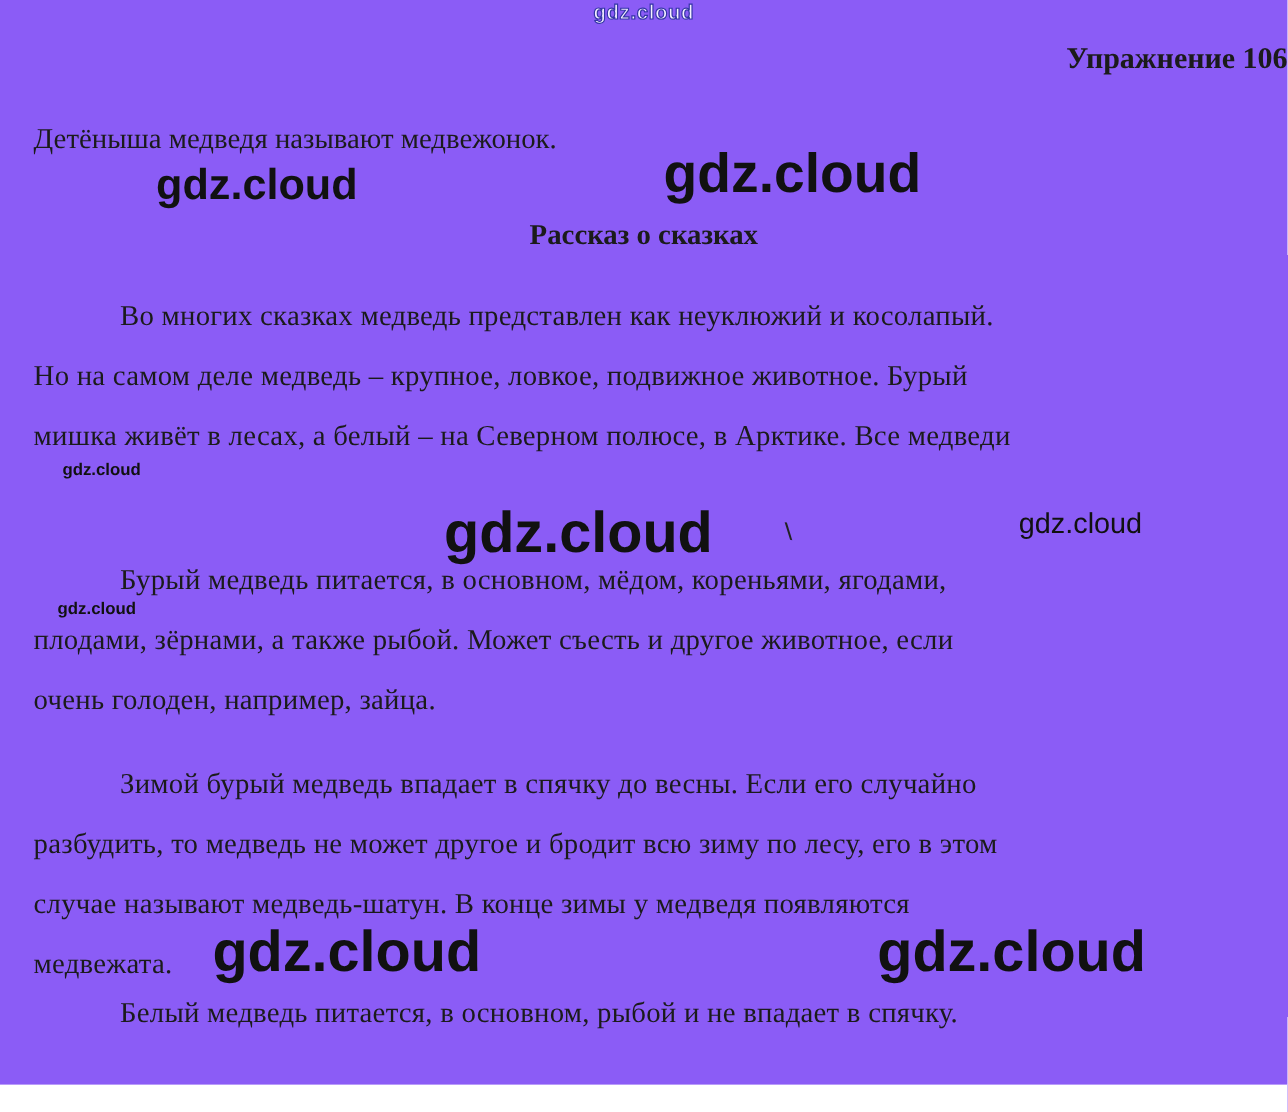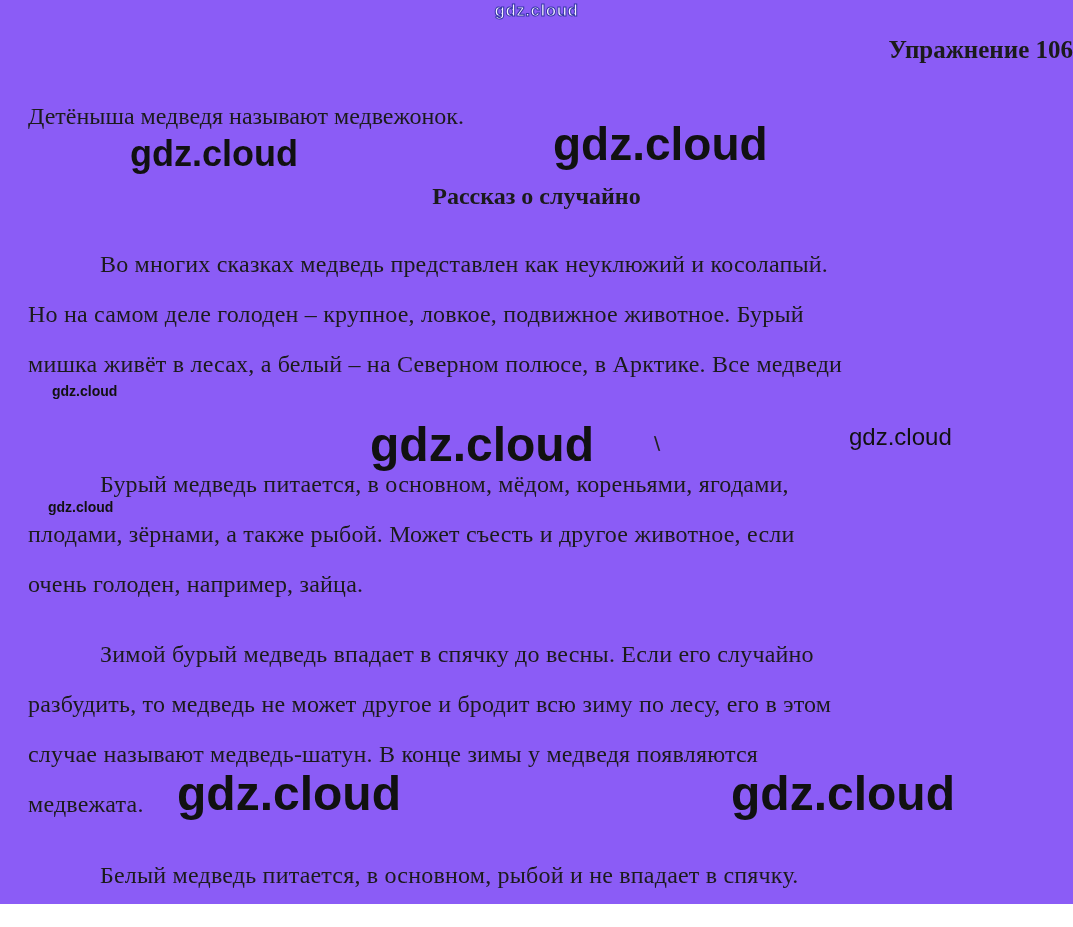--- a/index.html
+++ b/index.html
@@ -54,21 +54,21 @@
     line-height: 32px;
   }
   .para {
     position: absolute;
     left: 28px;
     right: 20px;
   }
   .para-1 { top: 239px; }
   .para-2 { top: 459px; }
   .para-3 { top: 629px; }
-  .para-4 { top: 850px; }
+  .para-4 { top: 820px; }
 
   
   .wm {
     position: absolute;
     font-family: "Liberation Sans", sans-serif;
     color: #111111;
     line-height: 1;
     white-space: nowrap;
     user-select: none;
   }
@@ -116,25 +116,25 @@
   <div class="wm wm-reg-a">gdz.cloud</div>
   <div class="wm wm-sm-b">gdz.cloud</div>
   <div class="wm wm-lg-c">gdz.cloud</div>
   <div class="wm wm-lg-d">gdz.cloud</div>
   <div class="stray-mark">\</div>
 
   <div class="doc-title">Упражнение 106</div>
 
   <div class="answer-line">Детёныша медведя называют медвежонок.</div>
 
-  <div class="story-heading">Рассказ о случайно</div>
+  <div class="story-heading">Рассказ о сказках</div>
 
   <div class="para para-1">
     <div class="textline indent">Во многих сказках медведь представлен как неуклюжий и косолапый.</div>
-    <div class="textline">Но на самом деле голоден – крупное, ловкое, подвижное животное. Бурый</div>
+    <div class="textline">Но на самом деле медведь – крупное, ловкое, подвижное животное. Бурый</div>
     <div class="textline">мишка живёт в лесах, а белый – на Северном полюсе, в Арктике. Все медведи</div>
   </div>
 
   <div class="para para-2">
     <div class="textline indent">Бурый медведь питается, в основном, мёдом, кореньями, ягодами,</div>
     <div class="textline">плодами, зёрнами, а также рыбой. Может съесть и другое животное, если</div>
     <div class="textline">очень голоден, например, зайца.</div>
   </div>
 
   <div class="para para-3">

